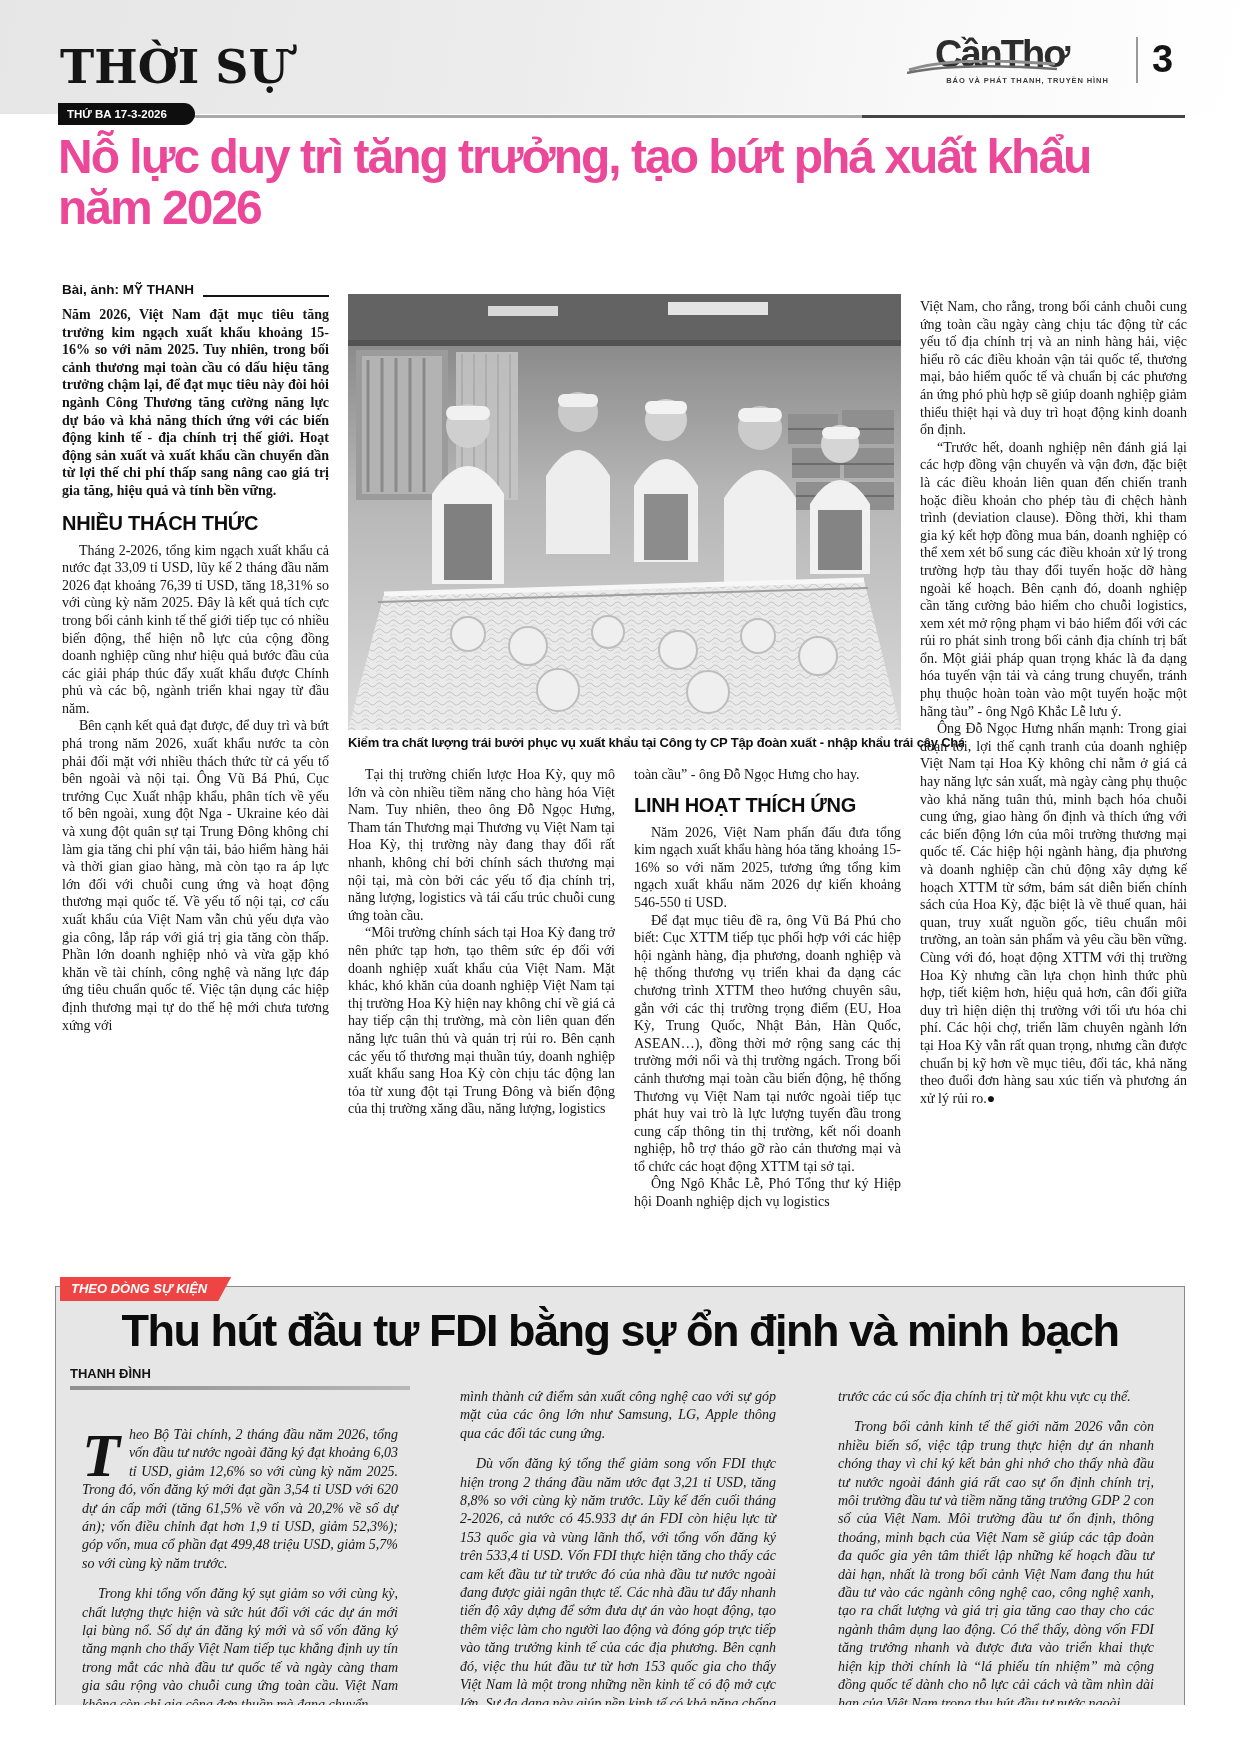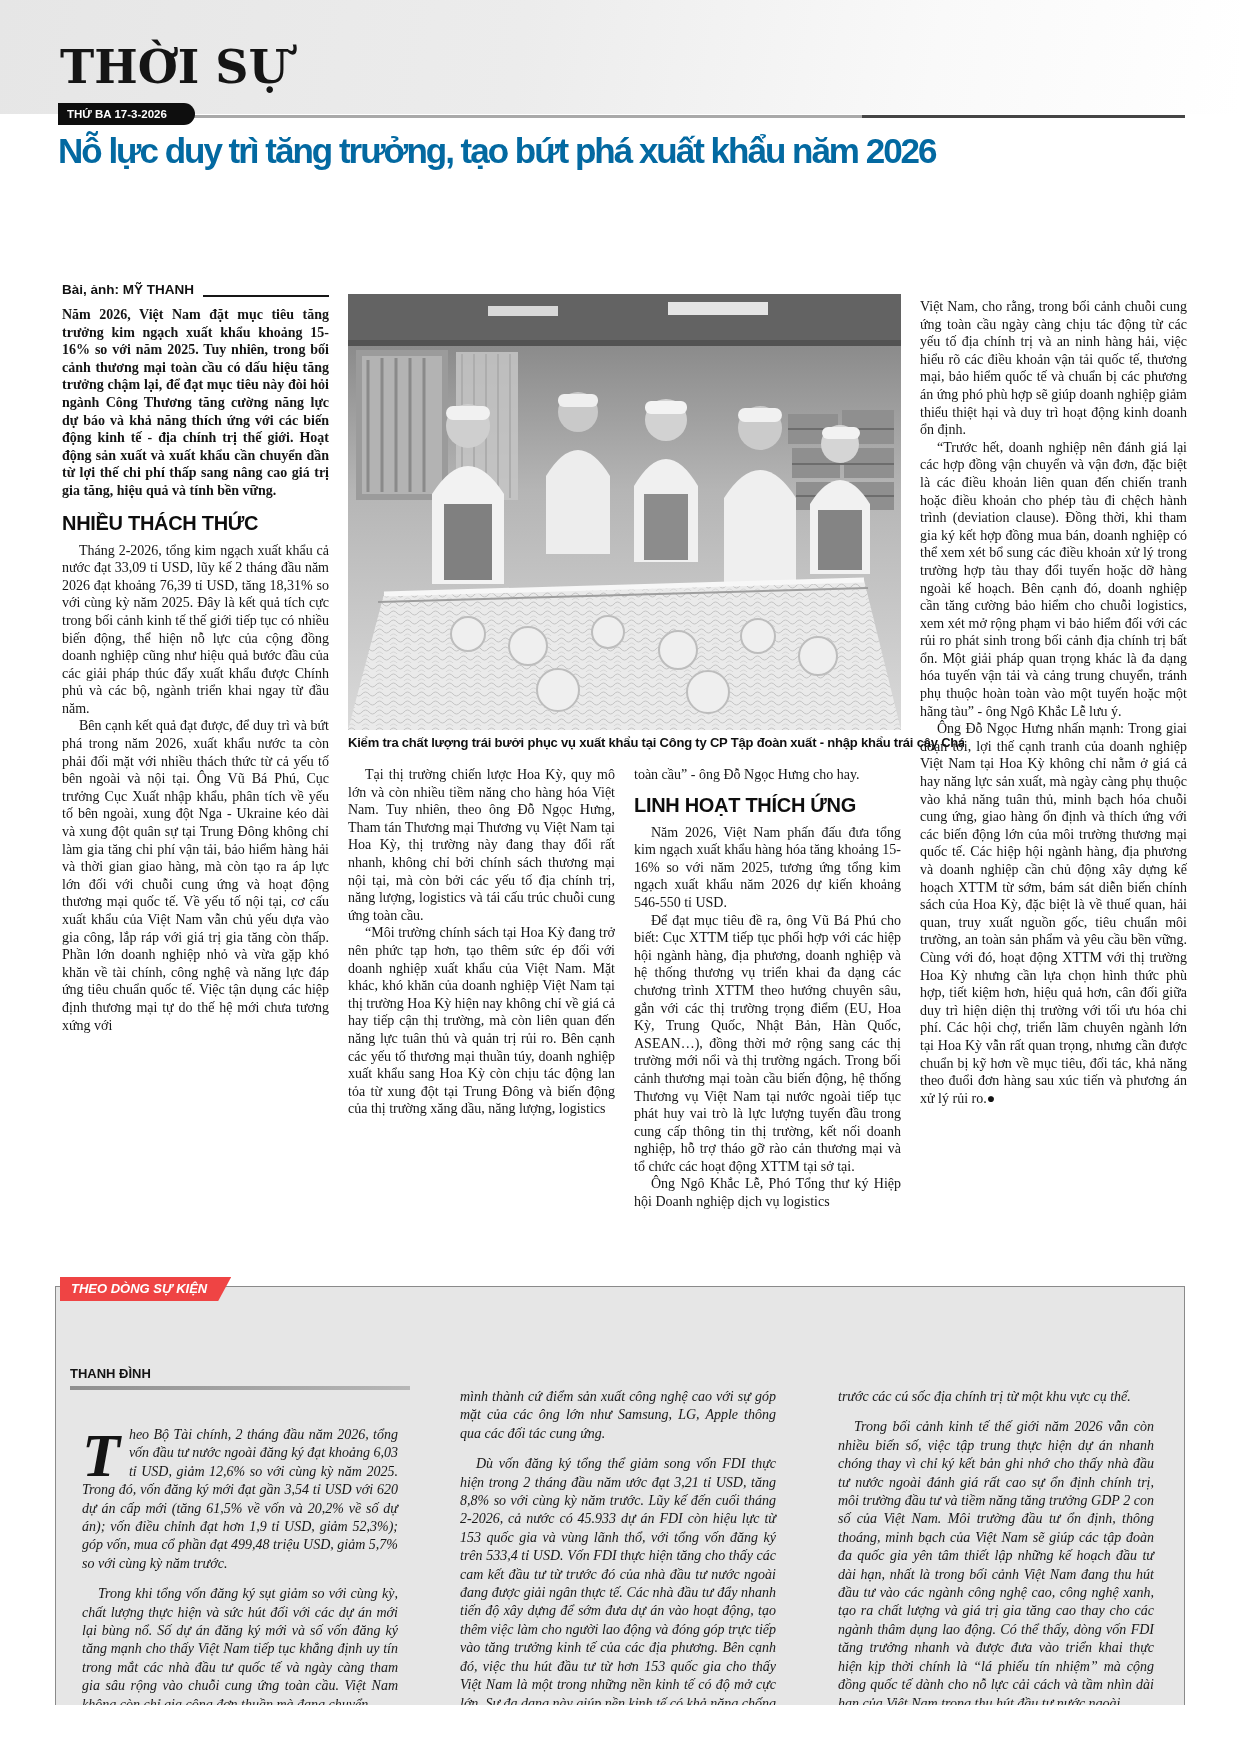--- a/index.html
+++ b/index.html
@@ -21,21 +21,21 @@
   .logo-row{display:flex;align-items:center}
   .logo-title{font-family:"Liberation Sans",sans-serif;font-weight:bold;font-size:38px;
         letter-spacing:-2px;color:#2d2d2d;line-height:40px}
   .logo-sub{font-family:"Liberation Sans",sans-serif;font-weight:bold;font-size:7.5px;
         letter-spacing:.9px;color:#3a3a3a;margin-top:2px;text-align:center;width:185px}
   .logo-div{width:2px;height:46px;background:#9a9a9a;margin:0 14px 0 16px}
   .page-num{font-family:"Liberation Sans",sans-serif;font-weight:bold;font-size:38px;color:#141414}
 
   
   .headline{left:58px;top:132px;width:1095px;font-family:"Liberation Sans",sans-serif;
-        font-weight:bold;font-size:35px;line-height:1.06;letter-spacing:-2px;color:#0369a1}
+        font-weight:bold;font-size:48px;line-height:1.06;letter-spacing:-2px;color:#ec4899}
   .mbyline{left:62px;top:282px;width:267px;display:flex;align-items:flex-end;gap:9px;
         font-family:"Liberation Sans",sans-serif;font-weight:bold;font-size:13.5px;color:#111}
   .mbyline .ln{flex:1;height:2px;background:#161616}
 
   .bcol p{margin:0;font-size:14px;line-height:17.6px;text-align:justify;text-indent:17px;color:#151515}
   .bcol p.noind{text-indent:0}
   .intro{font-weight:bold;font-size:16px;line-height:21px;text-align:left;text-indent:0!important;
         color:#101010;margin-bottom:12px!important}
   .sechead{font-family:"Liberation Sans",sans-serif;font-weight:bold;font-size:20px;
         letter-spacing:-.3px;color:#0e0e0e;margin:10px 0 7px 0;text-indent:0}
@@ -76,20 +76,36 @@
 <body>
 
 <div class="page">
 
   <div class="abs band"></div>
   <div class="abs section-title">THỜI SỰ</div>
   <div class="abs rule-light"></div>
   <div class="abs rule-dark"></div>
   <div class="abs date-pill">THỨ BA 17-3-2026</div>
 
+  <div class="abs logo-wrap">
+    <div class="logo-row">
+      <div>
+        <div style="position:relative">
+          <svg width="150" height="14" style="position:absolute;left:-28px;top:26px">
+            <path d="M2 10 Q45 -4 148 4" stroke="#8d8d8d" stroke-width="3" fill="none"></path>
+            <path d="M0 13 Q50 2 150 9" stroke="#6e6e6e" stroke-width="2.5" fill="none"></path>
+          </svg>
+          <div class="logo-title">CầnThơ</div>
+        </div>
+        <div class="logo-sub">BÁO VÀ PHÁT THANH, TRUYỀN HÌNH</div>
+      </div>
+      <div class="logo-div"></div>
+      <div class="page-num">3</div>
+    </div>
+  </div>
 
   <div class="abs headline">Nỗ lực duy trì tăng trưởng, tạo bứt phá xuất khẩu năm 2026</div>
   <div class="abs mbyline">
     <span>Bài, ảnh: MỸ THANH</span>
     <span class="ln"></span>
   </div>
 
   <div class="abs photo">
     <svg viewBox="0 0 553 436" preserveAspectRatio="none">
       <defs>
@@ -180,20 +196,21 @@
     <p>Ông Ngô Khắc Lễ, Phó Tổng thư ký Hiệp hội Doanh nghiệp dịch vụ logistics</p>
   </div>
   <div class="abs col4 bcol">
     <p class="noind">Việt Nam, cho rằng, trong bối cảnh chuỗi cung ứng toàn cầu ngày càng chịu tác động từ các yếu tố địa chính trị và an ninh hàng hải, việc hiểu rõ các điều khoản vận tải quốc tế, thương mại, bảo hiểm quốc tế và chuẩn bị các phương án ứng phó phù hợp sẽ giúp doanh nghiệp giảm thiểu thiệt hại và duy trì hoạt động kinh doanh ổn định.</p>
     <p>“Trước hết, doanh nghiệp nên đánh giá lại các hợp đồng vận chuyển và vận đơn, đặc biệt là các điều khoản liên quan đến chiến tranh hoặc điều khoản cho phép tàu đi chệch hành trình (deviation clause). Đồng thời, khi tham gia ký kết hợp đồng mua bán, doanh nghiệp có thể xem xét bổ sung các điều khoản xử lý trong trường hợp tàu thay đổi tuyến hoặc dỡ hàng ngoài kế hoạch. Bên cạnh đó, doanh nghiệp cần tăng cường bảo hiểm cho chuỗi logistics, xem xét mở rộng phạm vi bảo hiểm đối với các rủi ro phát sinh trong bối cảnh địa chính trị bất ổn. Một giải pháp quan trọng khác là đa dạng hóa tuyến vận tải và cảng trung chuyển, tránh phụ thuộc hoàn toàn vào một tuyến hoặc một hãng tàu” - ông Ngô Khắc Lễ lưu ý.</p>
     <p>Ông Đỗ Ngọc Hưng nhấn mạnh: Trong giai đoạn tới, lợi thế cạnh tranh của doanh nghiệp Việt Nam tại Hoa Kỳ không chỉ nằm ở giá cả hay năng lực sản xuất, mà ngày càng phụ thuộc vào khả năng tuân thủ, minh bạch hóa chuỗi cung ứng, giao hàng ổn định và thích ứng với các biến động lớn của môi trường thương mại quốc tế. Các hiệp hội ngành hàng, địa phương và doanh nghiệp cần chủ động xây dựng kế hoạch XTTM từ sớm, bám sát diễn biến chính sách của Hoa Kỳ, đặc biệt là về thuế quan, hải quan, truy xuất nguồn gốc, tiêu chuẩn môi trường, an toàn sản phẩm và yêu cầu bền vững. Cùng với đó, hoạt động XTTM với thị trường Hoa Kỳ nhưng cần lựa chọn hình thức phù hợp, tiết kiệm hơn, hiệu quả hơn, cân đối giữa duy trì hiện diện thị trường với tối ưu hóa chi phí. Các hội chợ, triển lãm chuyên ngành lớn tại Hoa Kỳ vẫn rất quan trọng, nhưng cần được chuẩn bị kỹ hơn về mục tiêu, đối tác, khả năng theo đuổi đơn hàng sau xúc tiến và phương án xử lý rủi ro.●</p>
   </div>
 
   <div class="abs event-box"></div>
   <div class="abs kicker">THEO DÒNG SỰ KIỆN</div>
+  <div class="abs bheadline">Thu hút đầu tư FDI bằng sự ổn định và minh bạch</div>
   <div class="abs bbyline">THANH ĐÌNH</div>
   <div class="abs bbyrule"></div>
 
   <div class="abs bc1 icol">
     <p class="noind"><span class="dcap">T</span><span>heo Bộ Tài chính, 2 tháng đầu năm 2026, tổng vốn đầu tư nước ngoài đăng ký đạt khoảng 6,03 tỉ USD, giảm 12,6% so với cùng kỳ năm 2025. Trong đó, vốn đăng ký mới đạt gần 3,54 tỉ USD với 620 dự án cấp mới (tăng 61,5% về vốn và 20,2% về số dự án); vốn điều chỉnh đạt hơn 1,9 tỉ USD, giảm 52,3%); góp vốn, mua cổ phần đạt 499,48 triệu USD, giảm 5,7% so với cùng kỳ năm trước.</span></p>
     <p>Trong khi tổng vốn đăng ký sụt giảm so với cùng kỳ, chất lượng thực hiện và sức hút đối với các dự án mới lại bùng nổ. Số dự án đăng ký mới và số vốn đăng ký tăng mạnh cho thấy Việt Nam tiếp tục khẳng định uy tín trong mắt các nhà đầu tư quốc tế và ngày càng tham gia sâu rộng vào chuỗi cung ứng toàn cầu. Việt Nam không còn chỉ gia công đơn thuần mà đang chuyển</p>
   </div>
   <div class="abs bc2 icol">
     <p class="noind">mình thành cứ điểm sản xuất công nghệ cao với sự góp mặt của các ông lớn như Samsung, LG, Apple thông qua các đối tác cung ứng.</p>
     <p>Dù vốn đăng ký tổng thể giảm song vốn FDI thực hiện trong 2 tháng đầu năm ước đạt 3,21 tỉ USD, tăng 8,8% so với cùng kỳ năm trước. Lũy kế đến cuối tháng 2-2026, cả nước có 45.933 dự án FDI còn hiệu lực từ 153 quốc gia và vùng lãnh thổ, với tổng vốn đăng ký trên 533,4 tỉ USD. Vốn FDI thực hiện tăng cho thấy các cam kết đầu tư từ trước đó của nhà đầu tư nước ngoài đang được giải ngân thực tế. Các nhà đầu tư đẩy nhanh tiến độ xây dựng để sớm đưa dự án vào hoạt động, tạo thêm việc làm cho người lao động và đóng góp trực tiếp vào tăng trưởng kinh tế của các địa phương. Bên cạnh đó, việc thu hút đầu tư từ hơn 153 quốc gia cho thấy Việt Nam là một trong những nền kinh tế có độ mở cực lớn. Sự đa dạng này giúp nền kinh tế có khả năng chống chịu linh hoạt</p>

